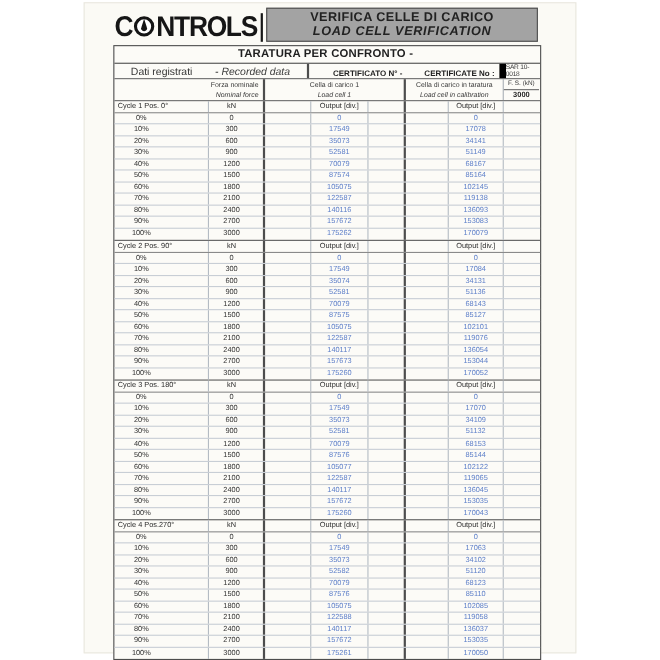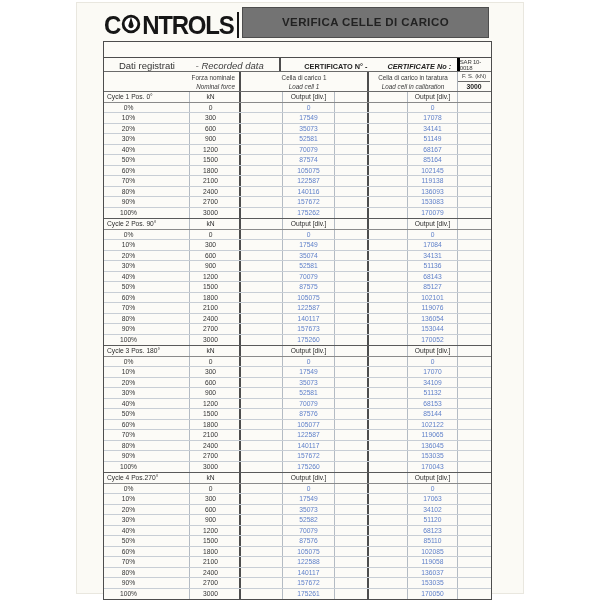--- a/index.html
+++ b/index.html
@@ -22,42 +22,42 @@
     font-size:24px;font-weight:900;letter-spacing:-1.2px;color:#161616;
     line-height:30px;transform:scaleY(1.08);
   }
   .logo-gauge{width:20px;height:20px;margin:0 1px 2px 1px;}
   .logo-bar{width:2px;height:26px;background:#161616;margin-left:3px;}
   
   .title-box{
     position:absolute;left:242px;top:7px;width:247px;height:31px;
     border:1.5px solid #4d4d4d;box-sizing:border-box;
     display:flex;flex-direction:column;justify-content:center;align-items:center;
-    background:#737373;
+    background:#a3a3a3;
   }
   .title-l1{font-size:11.5px;font-weight:bold;letter-spacing:.4px;color:#222;line-height:13px;}
   .title-l2{font-size:11.5px;font-weight:bold;font-style:italic;letter-spacing:.6px;color:#222;line-height:13px;}
   
   .main-box{
     position:absolute;left:103px;top:41px;width:389px;
     border:1.5px solid #4d4d4d;box-sizing:border-box;background:#fcfbf7;
   }
   .banner{
     height:15px;border-bottom:1.5px solid #4d4d4d;
     display:flex;justify-content:center;align-items:center;
     font-size:10.3px;font-weight:bold;color:#1f1f1f;white-space:pre;
   }
   .banner .it{letter-spacing:.2px;}
   .banner .en{font-style:italic;letter-spacing:.2px;}
   .cert-row{display:flex;height:14px;border-bottom:1px solid #6b6b6b;box-sizing:border-box;}
   .cert-row > div{display:flex;align-items:flex-end;justify-content:center;box-sizing:border-box;gap:18px;}
   .cert-left{width:181px;border-right:2px solid #4d4d4d;font-size:9.5px;color:#333;white-space:pre;}
   .cert-left .en{font-style:italic;color:#3c3c3c;margin-top:18px;}
-  .cert-mid{width:165px;border-right:3px solid #000000;font-size:7.3px;font-weight:bold;color:#222;white-space:pre;margin-left:18px;}
-  .cert-mid .en{font-style:italic;}
+  .cert-mid{width:165px;border-right:6px solid #000000;font-size:7.3px;font-weight:bold;color:#222;white-space:pre;margin-left:18px;}
+  .cert-mid .en{}
   .cert-num{width:32px;font-size:6px;color:#3a3a3a;letter-spacing:-0.2px;}
   
   .colhead{display:flex;height:20px;border-bottom:1px solid #6b6b6b;box-sizing:border-box;font-size:6.3px;color:#3a3a3a;}
   .colhead > div{box-sizing:border-box;}
   .ch-force{width:137px;border-right:2px solid #4d4d4d;text-align:right;padding:1px 4px 0 0;line-height:9px;}
   .ch-cell1{width:128px;border-right:2px solid #4d4d4d;text-align:center;padding-top:1px;line-height:9px;}
   .ch-cell2{width:89px;border-right:1px solid #a8aeb6;text-align:center;padding-top:1px;line-height:9px;}
   .ch-fs{width:32px;display:flex;flex-direction:column;}
   .ch-fs .fs-label{height:10px;border-bottom:1px solid #6b6b6b;box-sizing:border-box;text-align:center;font-size:5.8px;line-height:9px;}
   .ch-fs .fs-value{height:10px;text-align:center;font-weight:bold;font-size:6.8px;line-height:10px;color:#1d1d1d;}
@@ -97,26 +97,27 @@
     <svg class="logo-gauge" viewBox="0 0 24 24">
       <circle cx="12" cy="12" r="9.4" fill="#ffffff" stroke="#151515" stroke-width="3.4"></circle>
       <path d="M12 3.6 L14.7 12.2 A3.2 3.2 0 1 1 9.3 12.2 Z" fill="#151515"></path>
     </svg>
     <span class="logo-text">NTROLS</span>
     <span class="logo-bar"></span>
   </div>
 
   <div class="title-box">
     <div class="title-l1">VERIFICA CELLE DI CARICO</div>
+    <div class="title-l2">LOAD CELL VERIFICATION</div>
   </div>
 
   <div class="main-box">
 
     <div class="banner">
-      
+      <span class="it">TARATURA PER CONFRONTO - </span>
     </div>
 
     <div class="cert-row">
       <div class="cert-left">
         <span>Dati registrati </span><span class="en">- Recorded data</span>
       </div>
       <div class="cert-mid">
         <span>CERTIFICATO N° - </span><span class="en">CERTIFICATE No :</span>
       </div>
       <div class="cert-num">SAR 10-0018</div>

